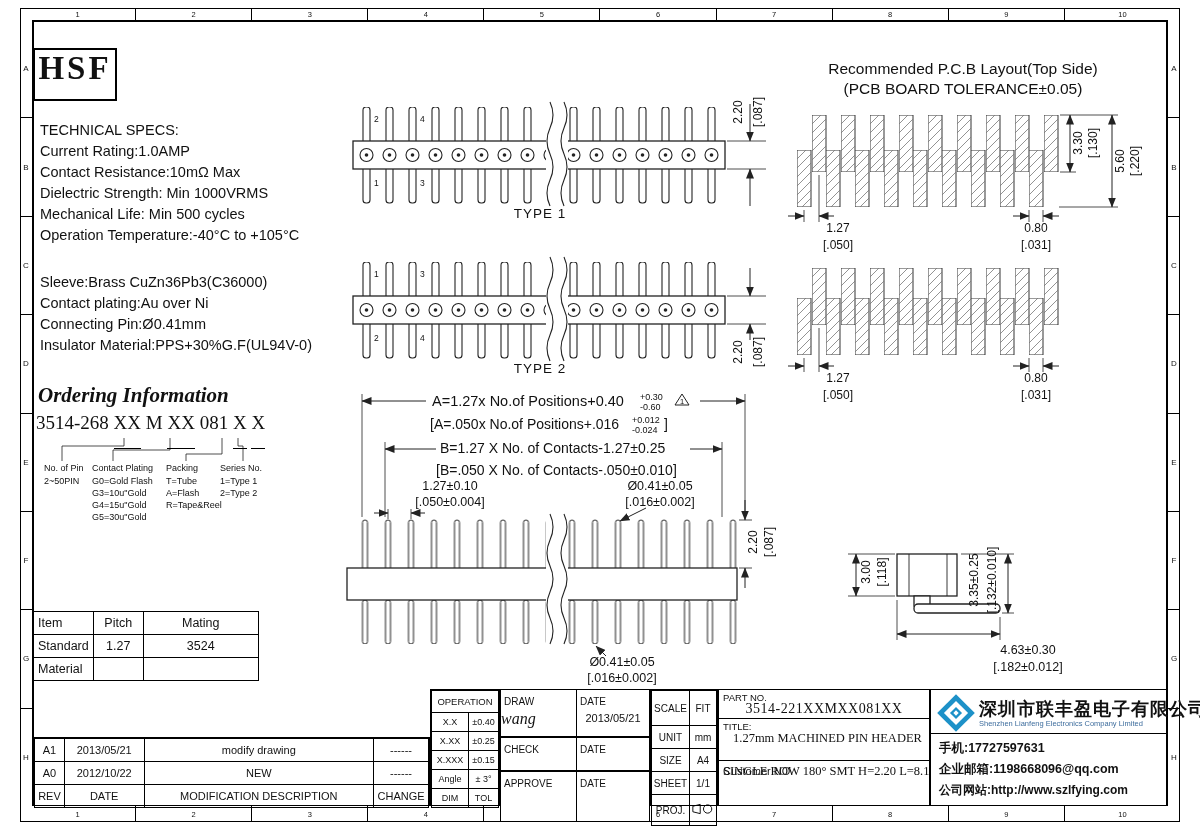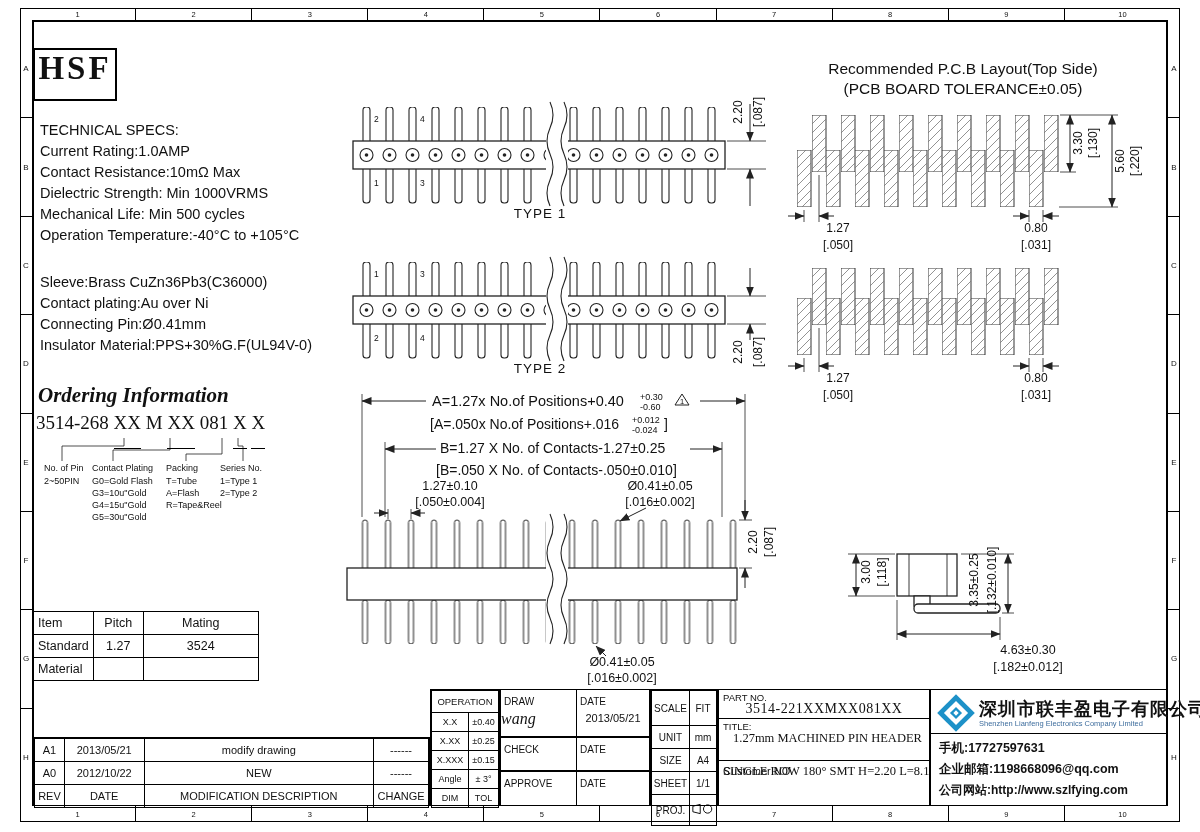--- a/index.html
+++ b/index.html
@@ -485,21 +485,21 @@
     </div>
   </div>
   <div class="tbx" style="left:500px;top:737px;width:150px;height:34px;display:flex">
     <div class="sigcell" style="flex:0 0 76px">
       <span class="celllabel">CHECK</span>
     </div>
     <div class="sigcell" style="border-right:none">
       <span class="celllabel">DATE</span>
     </div>
   </div>
-  <div class="tbx" style="left:500px;top:771px;width:150px;height:35px;display:flex">
+  <div class="tbx" style="left:500px;top:771px;width:150px;height:51px;display:flex">
     <div class="sigcell" style="flex:0 0 76px">
       <span class="celllabel">APPROVE</span>
     </div>
     <div class="sigcell" style="border-right:none">
       <span class="celllabel">DATE</span>
     </div>
   </div>
 
   <div class="tbx" style="left:650px;top:689px;width:68px;height:117px">
     <table class="scaletbl">

